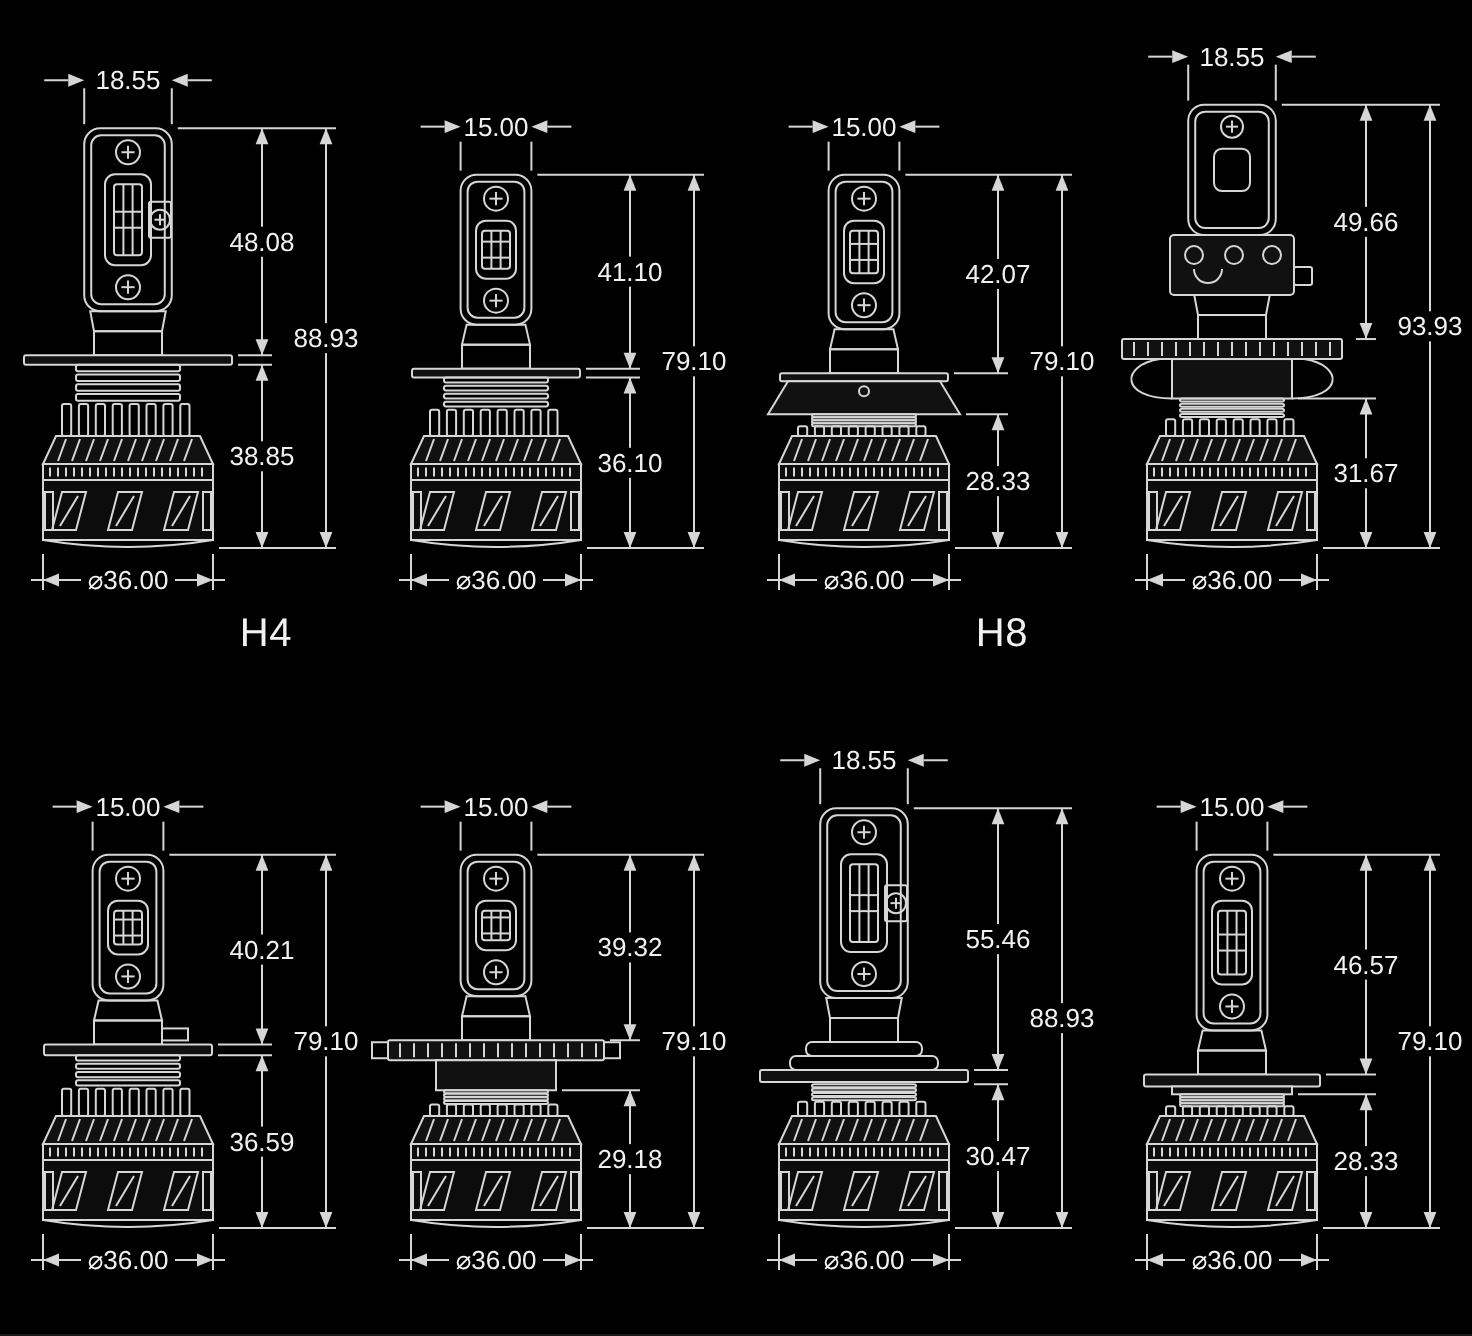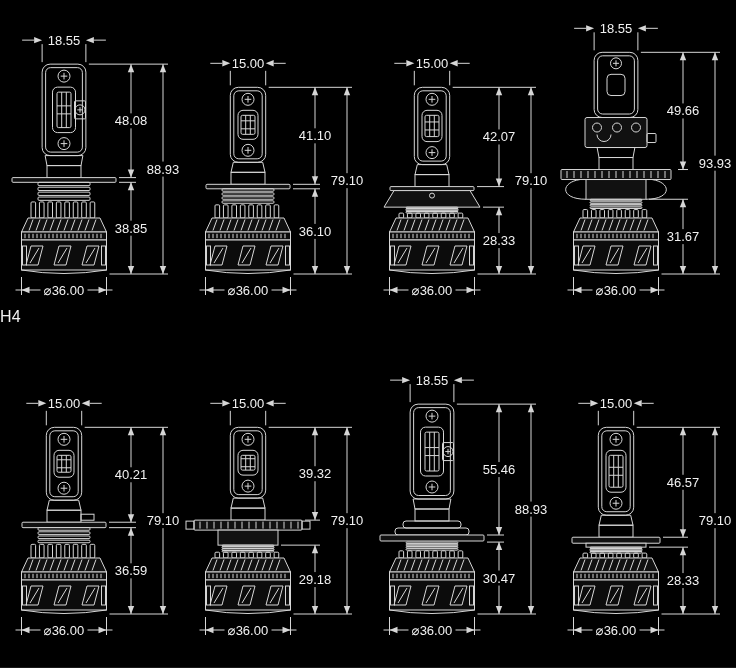--- a/index.html
+++ b/index.html
@@ -1,22 +1,22 @@
 <!DOCTYPE html>
 <html style="--bg: #000000; --line: #d6d6d6; --text: #f1f1f1; --footer: #1a1a1a;"><head>
 <meta charset="utf-8">
 <style>
   html,body{margin:0;padding:0;background:#000;}
   body{width:736px;height:668px;overflow:hidden;font-family:"Liberation Sans","DejaVu Sans",sans-serif;}
   .sheet{position:relative;width:736px;height:668px;background:var(--bg,#000);margin-top:12px;}
   .grid{display:grid;grid-template-columns:repeat(4,184px);grid-template-rows:322px 322px;row-gap:18px;}
   .cell{display:flex;flex-direction:column;align-items:flex-start;}
   .cell svg{display:block;width:184px;height:290px;}
-  .label{width:146px;height:30px;line-height:30px;text-align:left;
-         color:var(--text,#f1f1f1);font-size:16px;letter-spacing:.3px;}
+  .label{width:146px;height:30px;line-height:30px;text-align:right;
+         color:var(--text,#f1f1f1);font-size:20px;letter-spacing:.3px;}
   .footer-bar{position:absolute;left:0;bottom:0;width:736px;height:13px;background:var(--footer,#1a1a1a);}
   
   .ln{stroke:var(--line,#d6d6d6);fill:none;stroke-width:1;}
   .fdark{fill:#0c0c0c;stroke:var(--line,#d6d6d6);stroke-width:1;}
   .fmid{fill:#111;stroke:var(--line,#d6d6d6);stroke-width:1;}
   .ar{fill:var(--line,#d6d6d6);stroke:none;}
   .tbg{fill:#000;stroke:none;}
   .dtx{fill:var(--text,#f1f1f1);font-family:"Liberation Sans","DejaVu Sans",sans-serif;
        font-size:13px;text-anchor:middle;}
 </style>
@@ -372,20 +372,21 @@
             <line x1="106.5" y1="265" x2="106.5" y2="283" class="ln"></line>
             <line x1="21.5" y1="278" x2="106.5" y2="278" class="ln"></line>
             <line x1="15.5" y1="278" x2="21.5" y2="278" class="ln"></line>
             <line x1="106.5" y1="278" x2="112.5" y2="278" class="ln"></line>
             <rect x="40.5" y="270.5" width="47" height="15" class="tbg"></rect>
             <text x="64" y="282.5" class="dtx">⌀36.00</text>
             <polygon points="21.5,278 29.5,274.8 29.5,281.2" class="ar"></polygon>
             <polygon points="106.5,278 98.5,274.8 98.5,281.2" class="ar"></polygon>
           </g>
         </svg>
+      <figcaption class="label">H8</figcaption>
     </figure>
 
     <figure class="cell" style="margin:0">
       <svg viewBox="0 0 184 290">
           <g>
             <rect x="42.111000000000004" y="40.325199999999995" width="43.778" height="65.19759999999998" rx="8" class="ln"></rect>
             <rect x="45.611000000000004" y="43.825199999999995" width="36.778" height="58.19759999999998" rx="5" class="ln"></rect>
             <rect x="33" y="105.52279999999998" width="62" height="30" rx="2" class="fmid"></rect>
             <circle cx="45" cy="115.52279999999998" r="4.5" class="ln"></circle>
             <circle cx="65" cy="115.52279999999998" r="4.5" class="ln"></circle>

